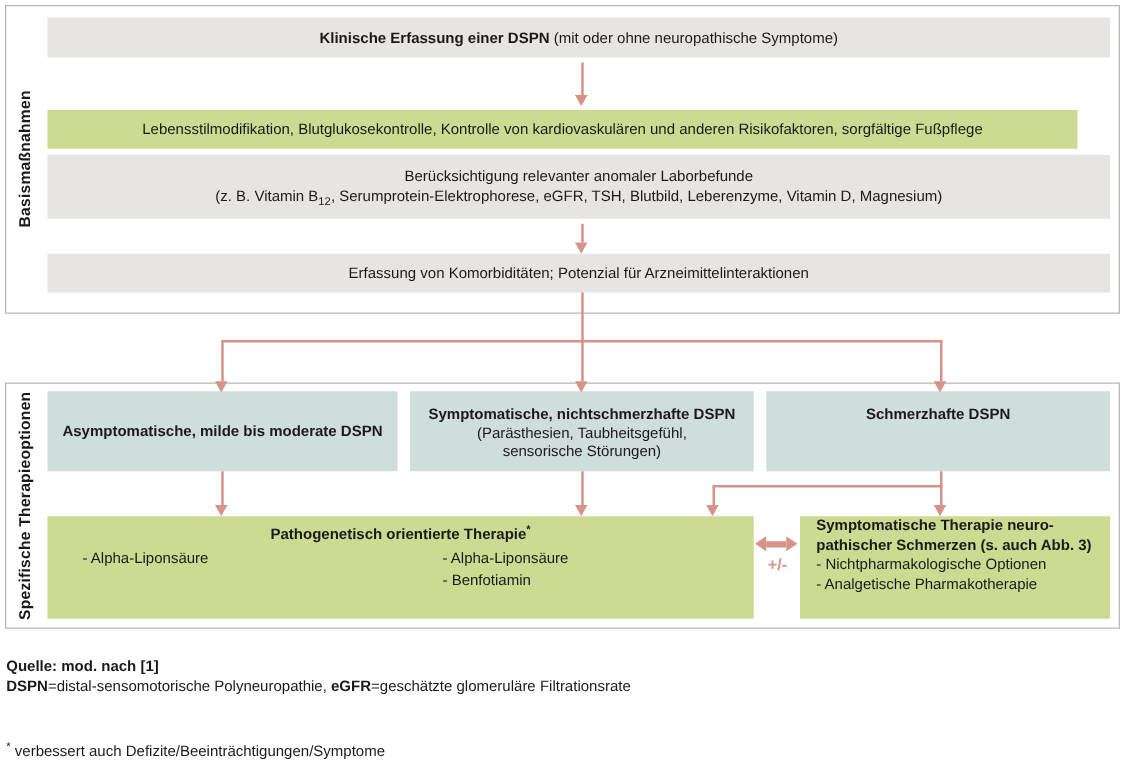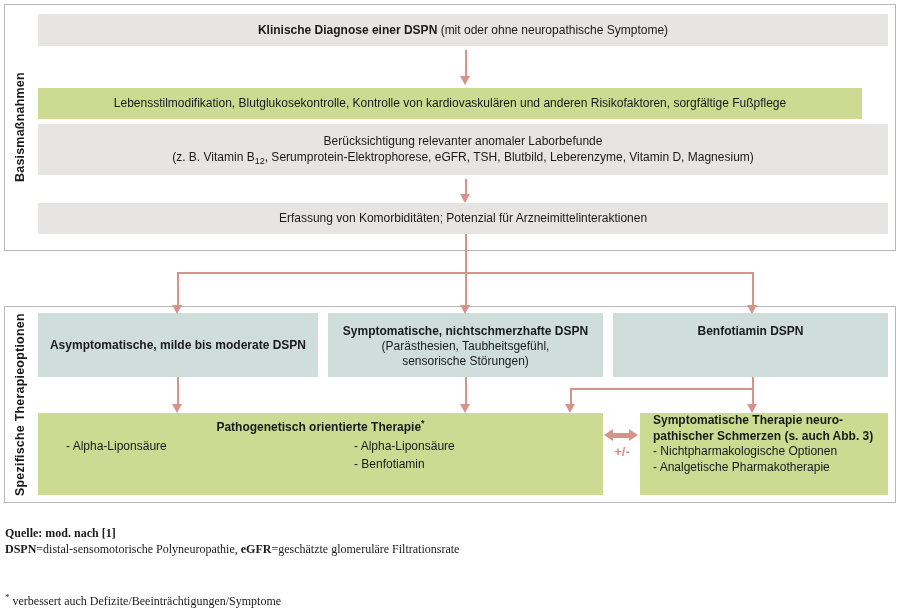--- a/index.html
+++ b/index.html
@@ -47,40 +47,40 @@
 
   #dbl-arrow{position:absolute;left:604px;top:429px;display:flex;align-items:center;}
   #dbl-arrow .dl{width:0;height:0;border-top:6px solid transparent;border-bottom:6px solid transparent;
                  border-right:9px solid var(--arrow,#d7928a);}
   #dbl-arrow .dm{width:16px;height:5px;background:var(--arrow,#d7928a);}
   #dbl-arrow .dr{width:0;height:0;border-top:6px solid transparent;border-bottom:6px solid transparent;
                  border-left:9px solid var(--arrow,#d7928a);}
   #plusminus{position:absolute;left:606px;top:444px;width:32px;text-align:center;
              color:var(--arrow,#d7928a);font-weight:bold;font-size:13px;}
 
-  .footer-line{position:absolute;left:5px;font-size:12px;line-height:14px;font-family:Liberation Serif, serif;}
+  .footer-line{position:absolute;left:5px;font-size:12px;line-height:14px;}
   #footer-source{top:526px;font-weight:bold;}
   #footer-abbr1{top:542px;}
   #footer-abbr2{top:558px;}
   #footer-note{top:594px;}
 </style>
 </head>
 <body>
 
 <div class="page">
 
   <div class="container" id="basis-container"></div>
   <div class="container" id="therapy-container"></div>
 
   <div class="vlabel" id="vlabel-basis">Basismaßnahmen</div>
   <div class="vlabel" id="vlabel-therapy">Spezifische Therapieoptionen</div>
 
   <div class="box gray flexc" id="box-diagnosis">
     <div>
-      <span class="b">Klinische Diagnose einer DSPN</span><span> (mit oder ohne neuropathische Symptome)</span>
+      <span class="b">Klinische Erfassung einer DSPN</span><span> (mit oder ohne neuropathische Symptome)</span>
     </div>
   </div>
 
   <div class="box green flexc" id="box-lifestyle">
     <span>Lebensstilmodifikation, Blutglukosekontrolle, Kontrolle von kardiovaskulären und anderen Risikofaktoren, sorgfältige Fußpflege</span>
   </div>
 
   <div class="box gray" id="box-labs">
     <div>Berücksichtigung relevanter anomaler Laborbefunde</div>
     <div>
@@ -96,21 +96,21 @@
     <span class="b">Asymptomatische, milde bis moderate DSPN</span>
   </div>
 
   <div class="box blue" id="box-sym">
     <div class="b">Symptomatische, nichtschmerzhafte DSPN</div>
     <div>(Parästhesien, Taubheitsgefühl,</div>
     <div>sensorische Störungen)</div>
   </div>
 
   <div class="box blue" id="box-pain">
-    <span class="b">Benfotiamin DSPN</span>
+    <span class="b">Schmerzhafte DSPN</span>
   </div>
 
   <div class="box green" id="box-patho">
     <div>
       <span class="b">Pathogenetisch orientierte Therapie</span><sup class="b">*</sup>
     </div>
     <div class="patho-left">- Alpha-Liponsäure</div>
     <div class="patho-center">
       <div>- Alpha-Liponsäure</div>
       <div>- Benfotiamin</div>

